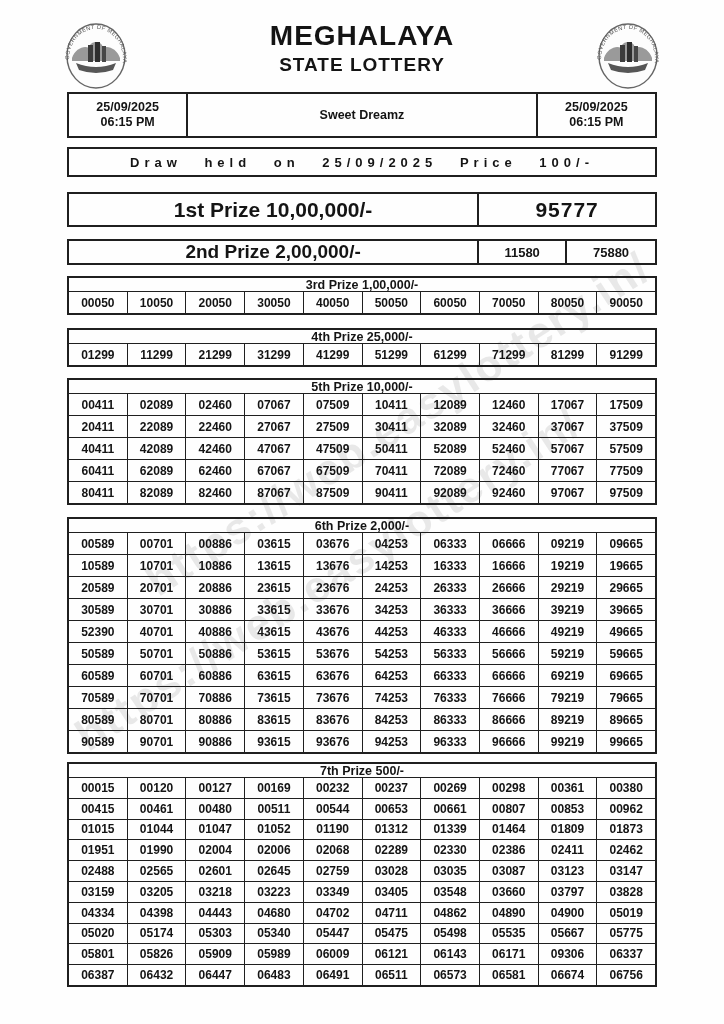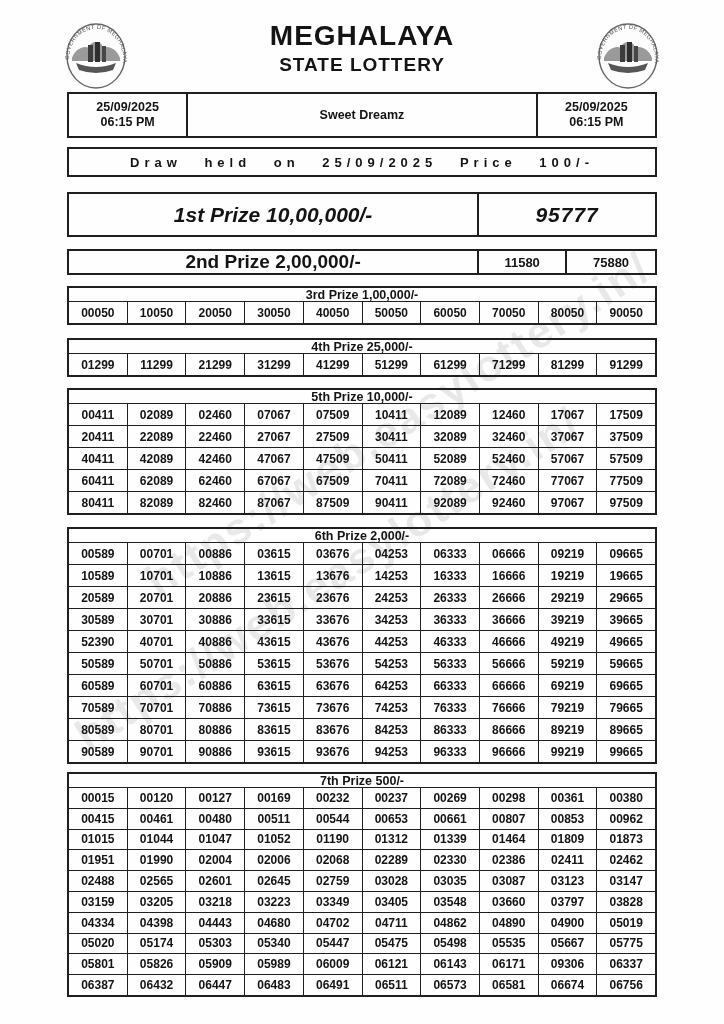--- a/index.html
+++ b/index.html
@@ -48,21 +48,21 @@
     justify-content:center;}
   
   .draw-box{
     margin-top:9px;border:2px solid var(--border);height:30px;
     display:flex;align-items:center;justify-content:center;
     font-size:13px;font-weight:bold;letter-spacing:5px;word-spacing:14px;
   }
   
   .prize-row{display:flex;border:2px solid var(--border);}
   .prize-row .pl{border-right:2px solid var(--border);display:flex;align-items:center;justify-content:center;}
-  .row-first{margin-top:15px;height:45px;font-style:italic;}
+  .row-first{margin-top:15px;height:35px;}
   .row-first .pl{width:70%;font-size:21px;font-weight:bold;}
   .row-first .pn{width:30%;display:flex;align-items:center;justify-content:center;
     font-size:21px;font-weight:bold;letter-spacing:1px;}
   .row-second{margin-top:12px;height:26px;}
   .row-second .pl{width:70%;font-size:19px;font-weight:bold;}
   .row-second .pn2{width:15%;display:flex;align-items:center;justify-content:center;
     font-size:13px;font-weight:bold;border-right:2px solid var(--border);}
   .row-second .pn2:last-child{border-right:none;}
   
   .prize-table{border:2px solid var(--border);}

